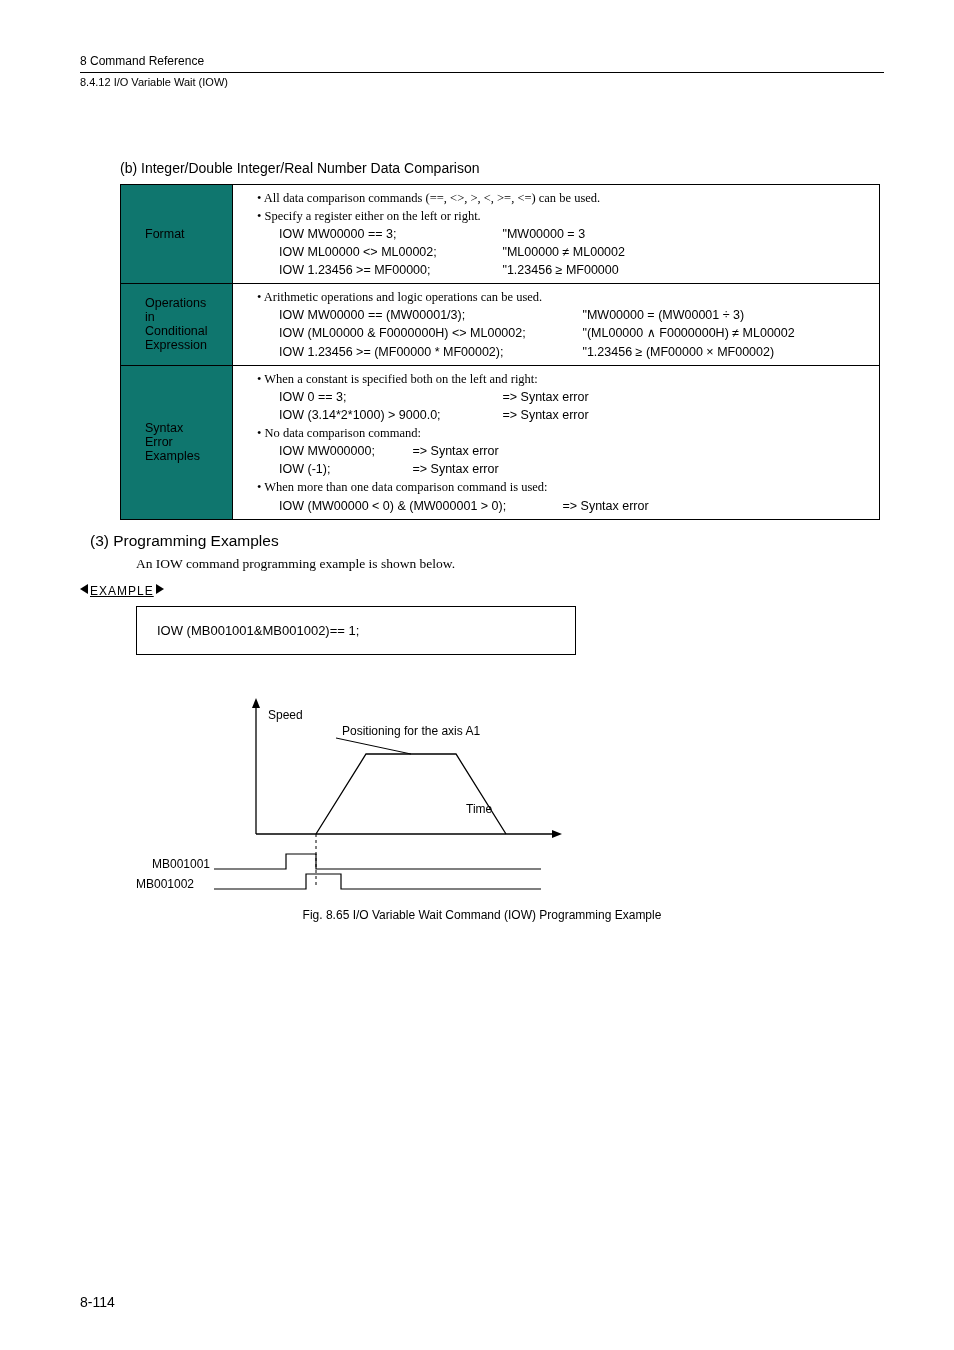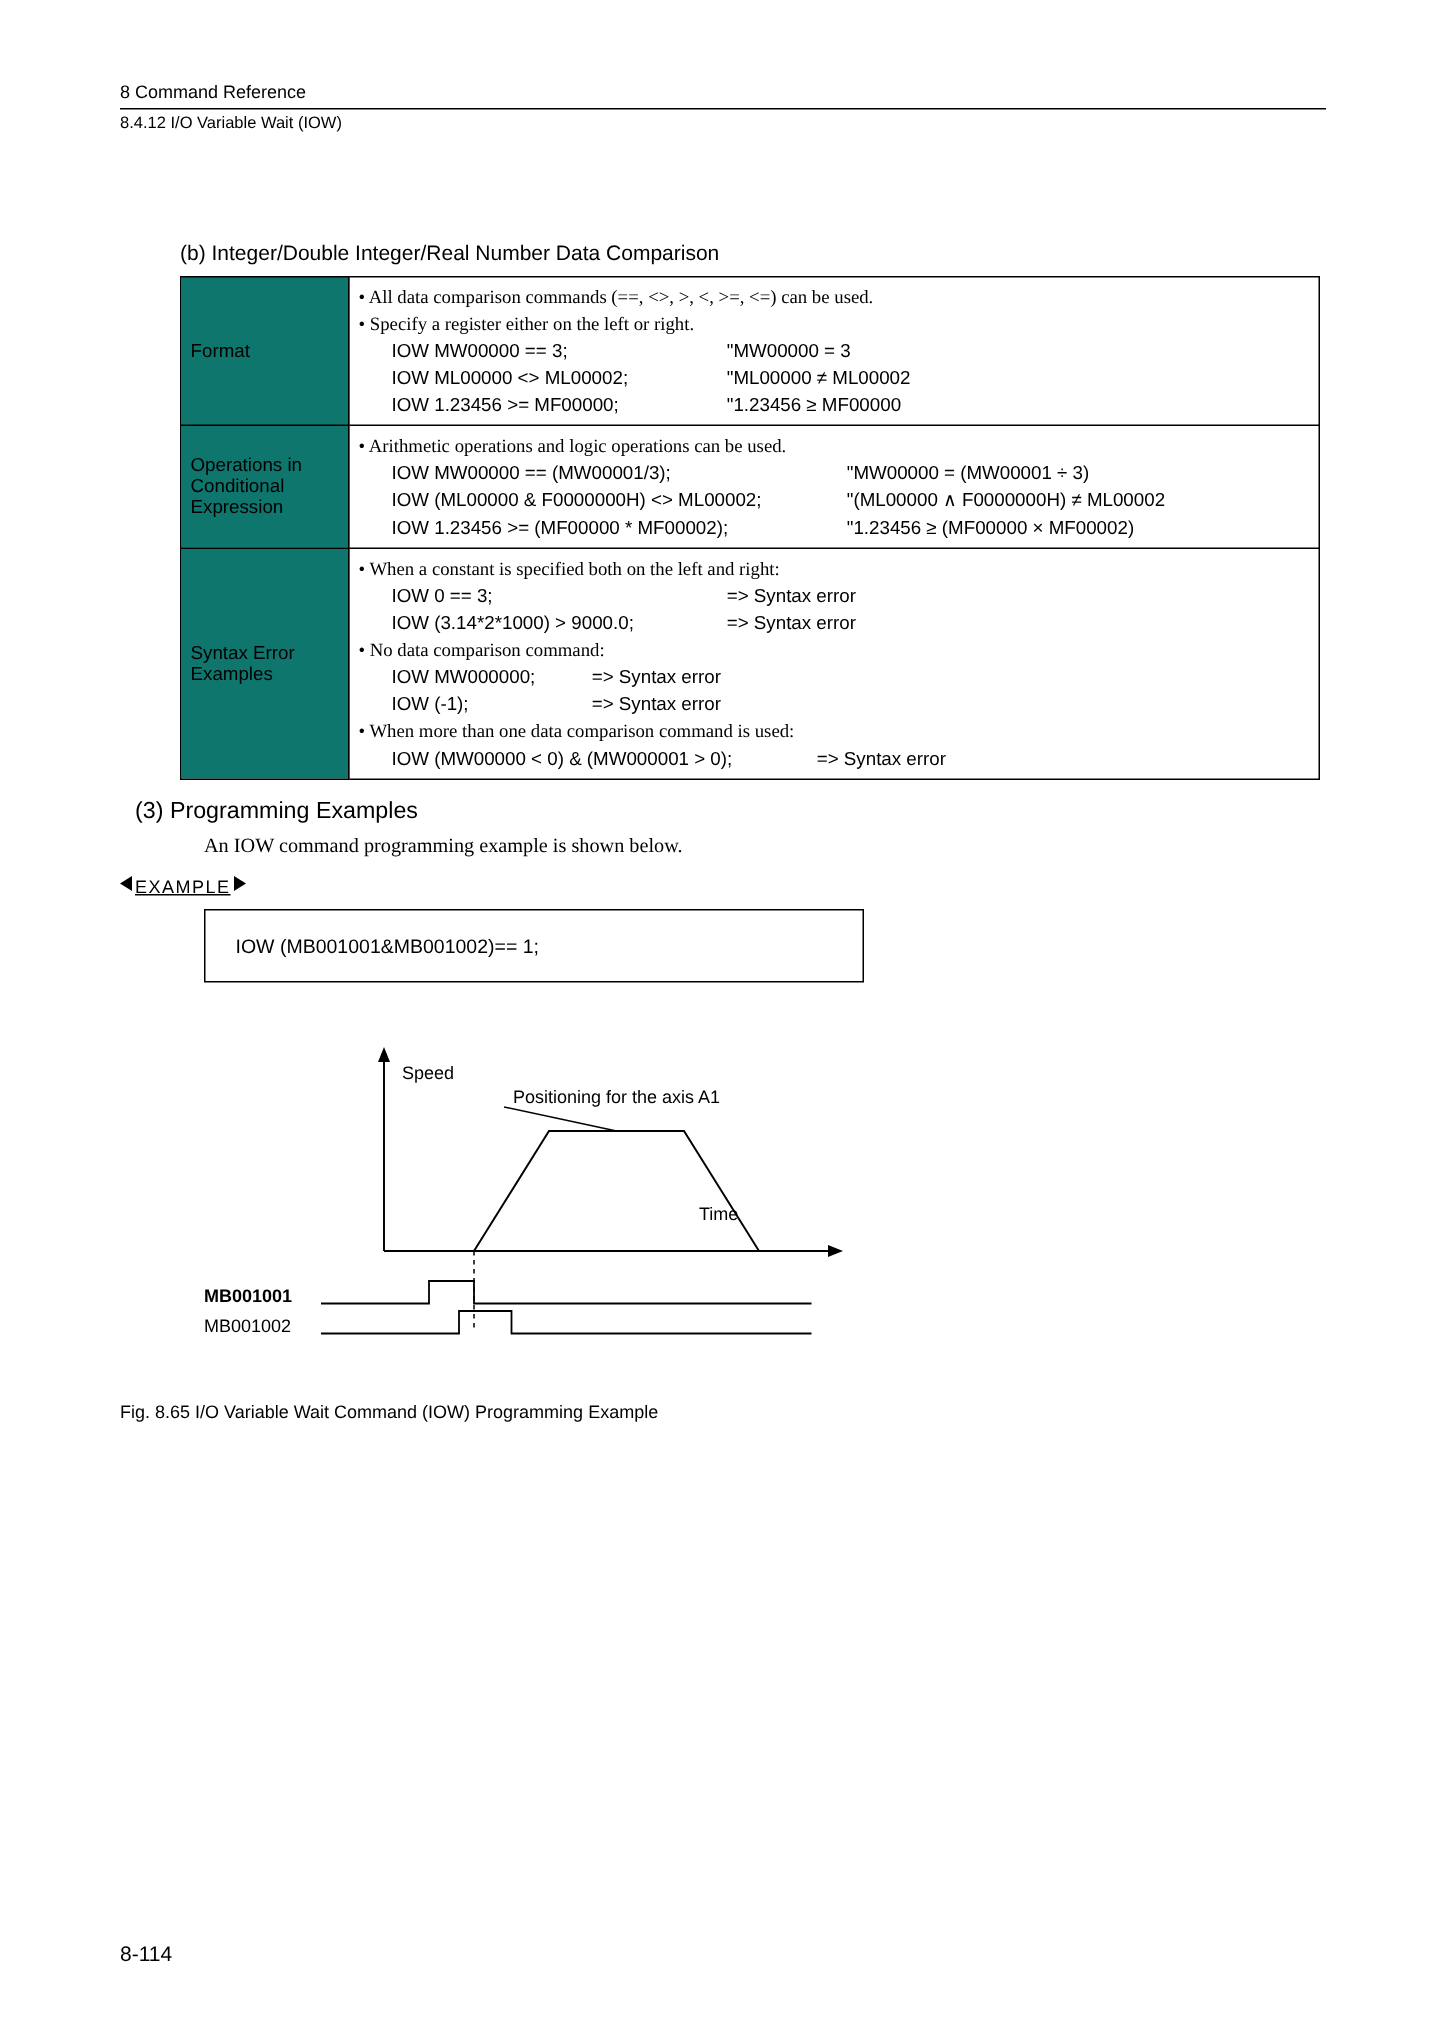--- a/index.html
+++ b/index.html
@@ -12,40 +12,40 @@
     position: relative;
     font-size: 13px;
     color: #000;
   }
   .header-line1 { font-family: Arial, sans-serif; font-size: 12px; margin-bottom: 4px; }
   .header-line2 { font-family: Arial, sans-serif; font-size: 11px; border-top: 1.5px solid #000; padding-top: 2.5px; margin-bottom: 72px; }
 
   .sub-heading { font-family: Arial, sans-serif; font-size: 14px; margin-left: 40px; margin-bottom: 8px; }
 
   table.main { border-collapse: collapse; width: 760px; margin-left: 40px; margin-bottom: 12px; }
-  table.main td { border: 1px solid #000; vertical-align: top; padding: 4px 6px; font-size: 12.5px; }
+  table.main td { border: 1px solid #000; vertical-align: top; padding: 4px 24px; font-size: 12.5px; }
   table.main td.lbl { background: #0f766e; font-family: Arial, sans-serif; width: 112px; vertical-align: middle; }
   .mono { font-family: Arial, sans-serif; }
   .serif { font-family: "Times New Roman", serif; }
   .row { line-height: 1.45; }
   .indent1 { padding-left: 22px; }
   .col-align { display: inline-block; }
 
   .sec-heading { font-family: Arial, sans-serif; font-size: 15.5px; margin-left: 10px; margin-top: 4px; margin-bottom: 6px; }
   .body-text { font-family: "Times New Roman", serif; font-size: 13.5px; margin-left: 56px; margin-bottom: 10px; }
 
   .example-tag { font-family: Arial, sans-serif; font-size: 12px; text-decoration: underline; letter-spacing: 1px; display: inline-flex; gap: 2px; margin-bottom: 8px; }
   .tri-left { display:inline-block; width:0; height:0; border-top:5px solid transparent; border-bottom:5px solid transparent; border-right:8px solid #000; }
   .tri-right { display:inline-block; width:0; height:0; border-top:5px solid transparent; border-bottom:5px solid transparent; border-left:8px solid #000; }
 
   .code-box { border: 1px solid #000; width: 440px; margin-left: 56px; padding: 14px 20px; font-family: Arial, sans-serif; font-size: 13px; line-height: 1.5; margin-bottom: 39px; }
 
   .diagram-wrap { margin-left: 56px; position: relative; width: 480px; height: 210px; font-family: Arial, sans-serif; font-size: 12px; }
 
-  .fig-caption { font-family: Arial, sans-serif; font-size: 12px; text-align: left; margin-top: 30px; }
+  .fig-caption { font-family: Arial, sans-serif; font-size: 12px; text-align: center; margin-top: 4px; }
 
   .page-num { position: absolute; bottom: 40px; left: 80px; font-family: Arial, sans-serif; font-size: 14px; }
 </style>
 </head>
 <body>
 
 
 
 <div class="header-line1">8  Command Reference</div>
 <div class="header-line2">8.4.12  I/O Variable Wait (IOW)</div>
@@ -150,21 +150,21 @@
 
     <line x1="180" y1="140" x2="180" y2="192" stroke="#000" stroke-width="1" stroke-dasharray="3,3"></line>
 
     <polyline points="78,175 150,175 150,160 180,160 180,175 405,175" fill="none" stroke="#000" stroke-width="1.2"></polyline>
 
     <polyline points="78,195 170,195 170,180 205,180 205,195 405,195" fill="none" stroke="#000" stroke-width="1.2"></polyline>
   </svg>
   <div style="position:absolute; left:132px; top:14px;">Speed</div>
   <div style="position:absolute; left:206px; top:30px;">Positioning for the axis A1</div>
   <div style="position:absolute; left:330px; top:108px;">Time</div>
-  <div style="position:absolute; left:0px; top:163px;font-weight:bold;">MB001001</div>
+  <div style="position:absolute; left:16px; top:163px;">MB001001</div>
   <div style="position:absolute; left:0px; top:183px;">MB001002</div>
 </div>
 
 <div class="fig-caption">Fig. 8.65  I/O Variable Wait Command (IOW) Programming Example</div>
 
 <div class="page-num">8-114</div>
 
 
 
 

